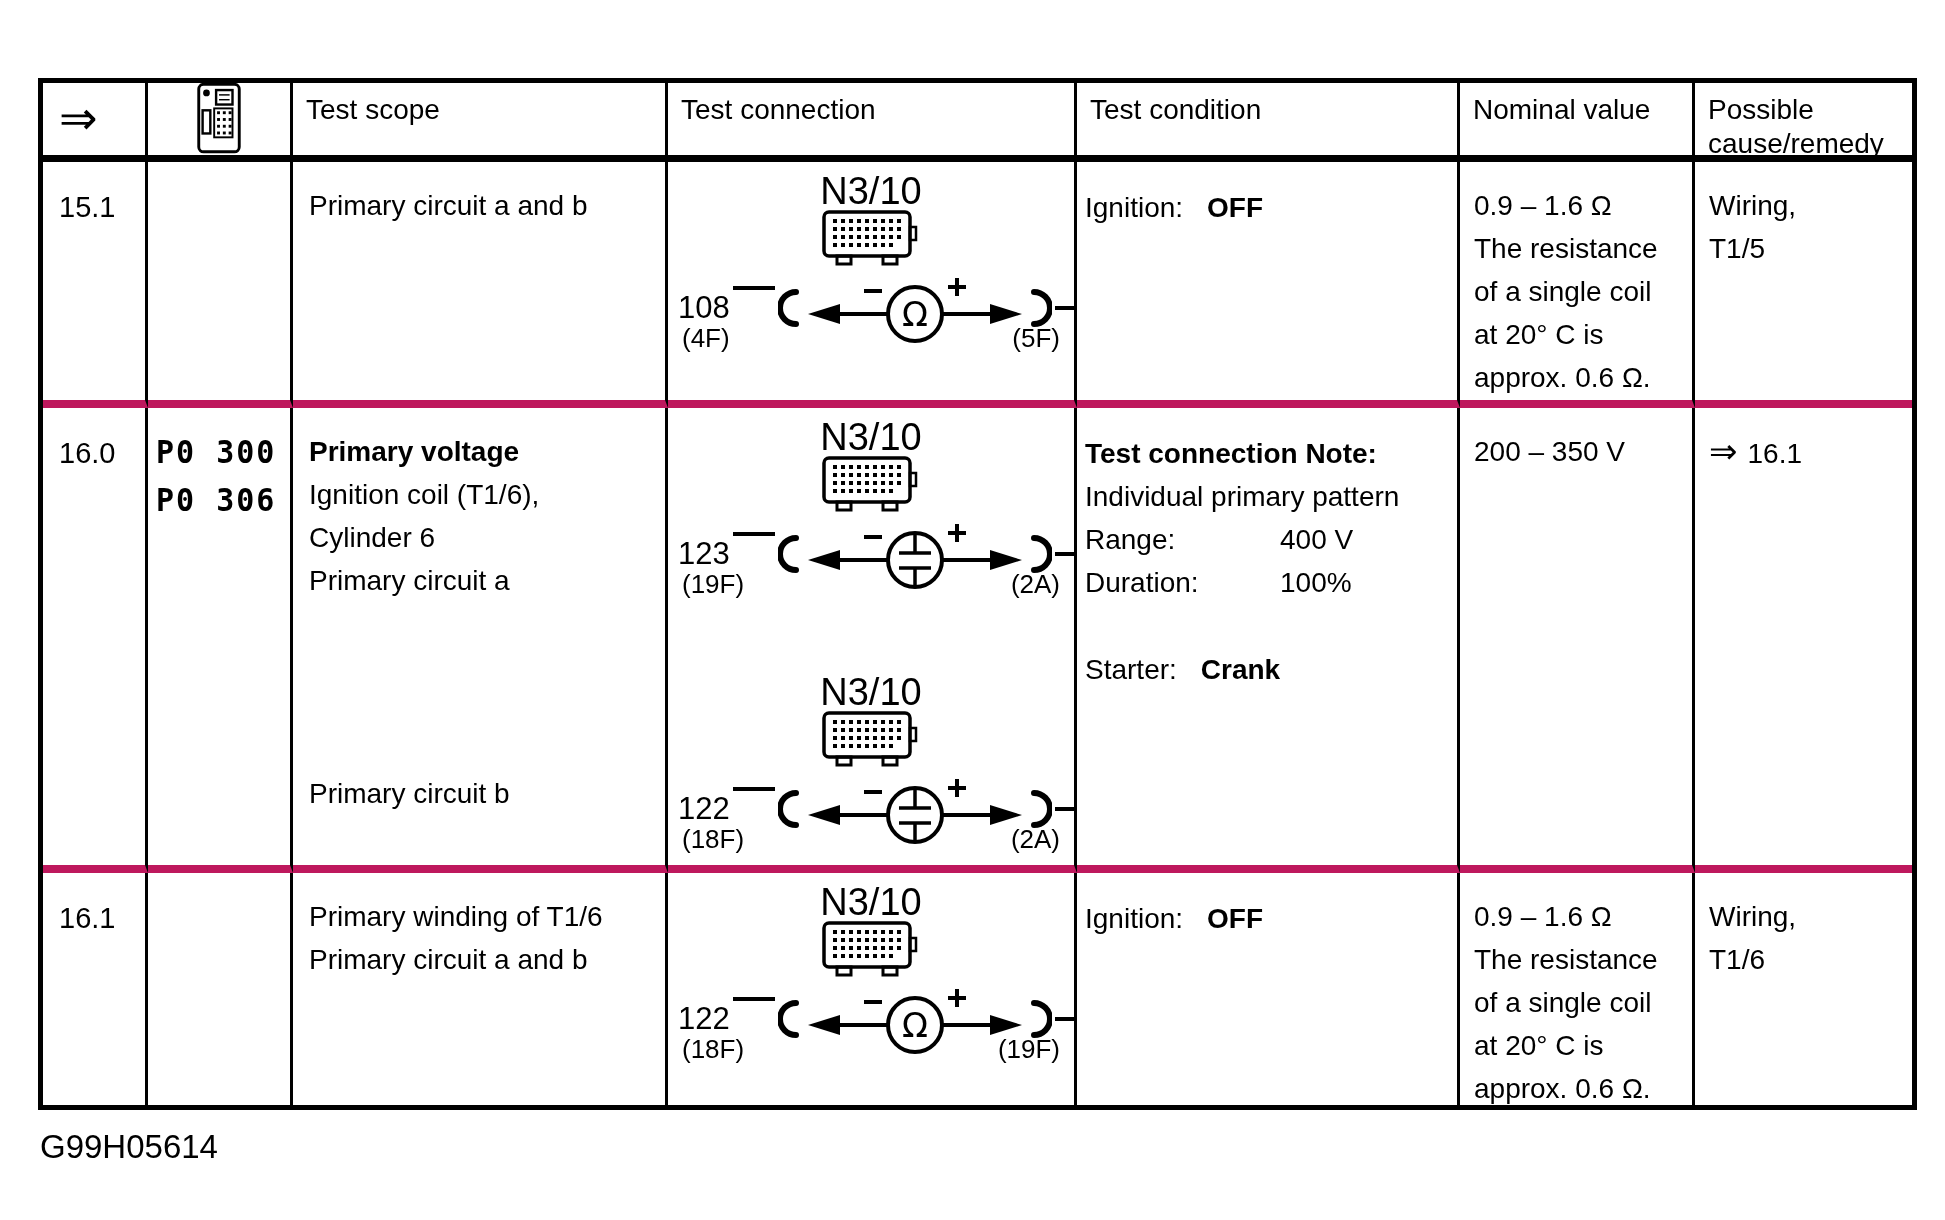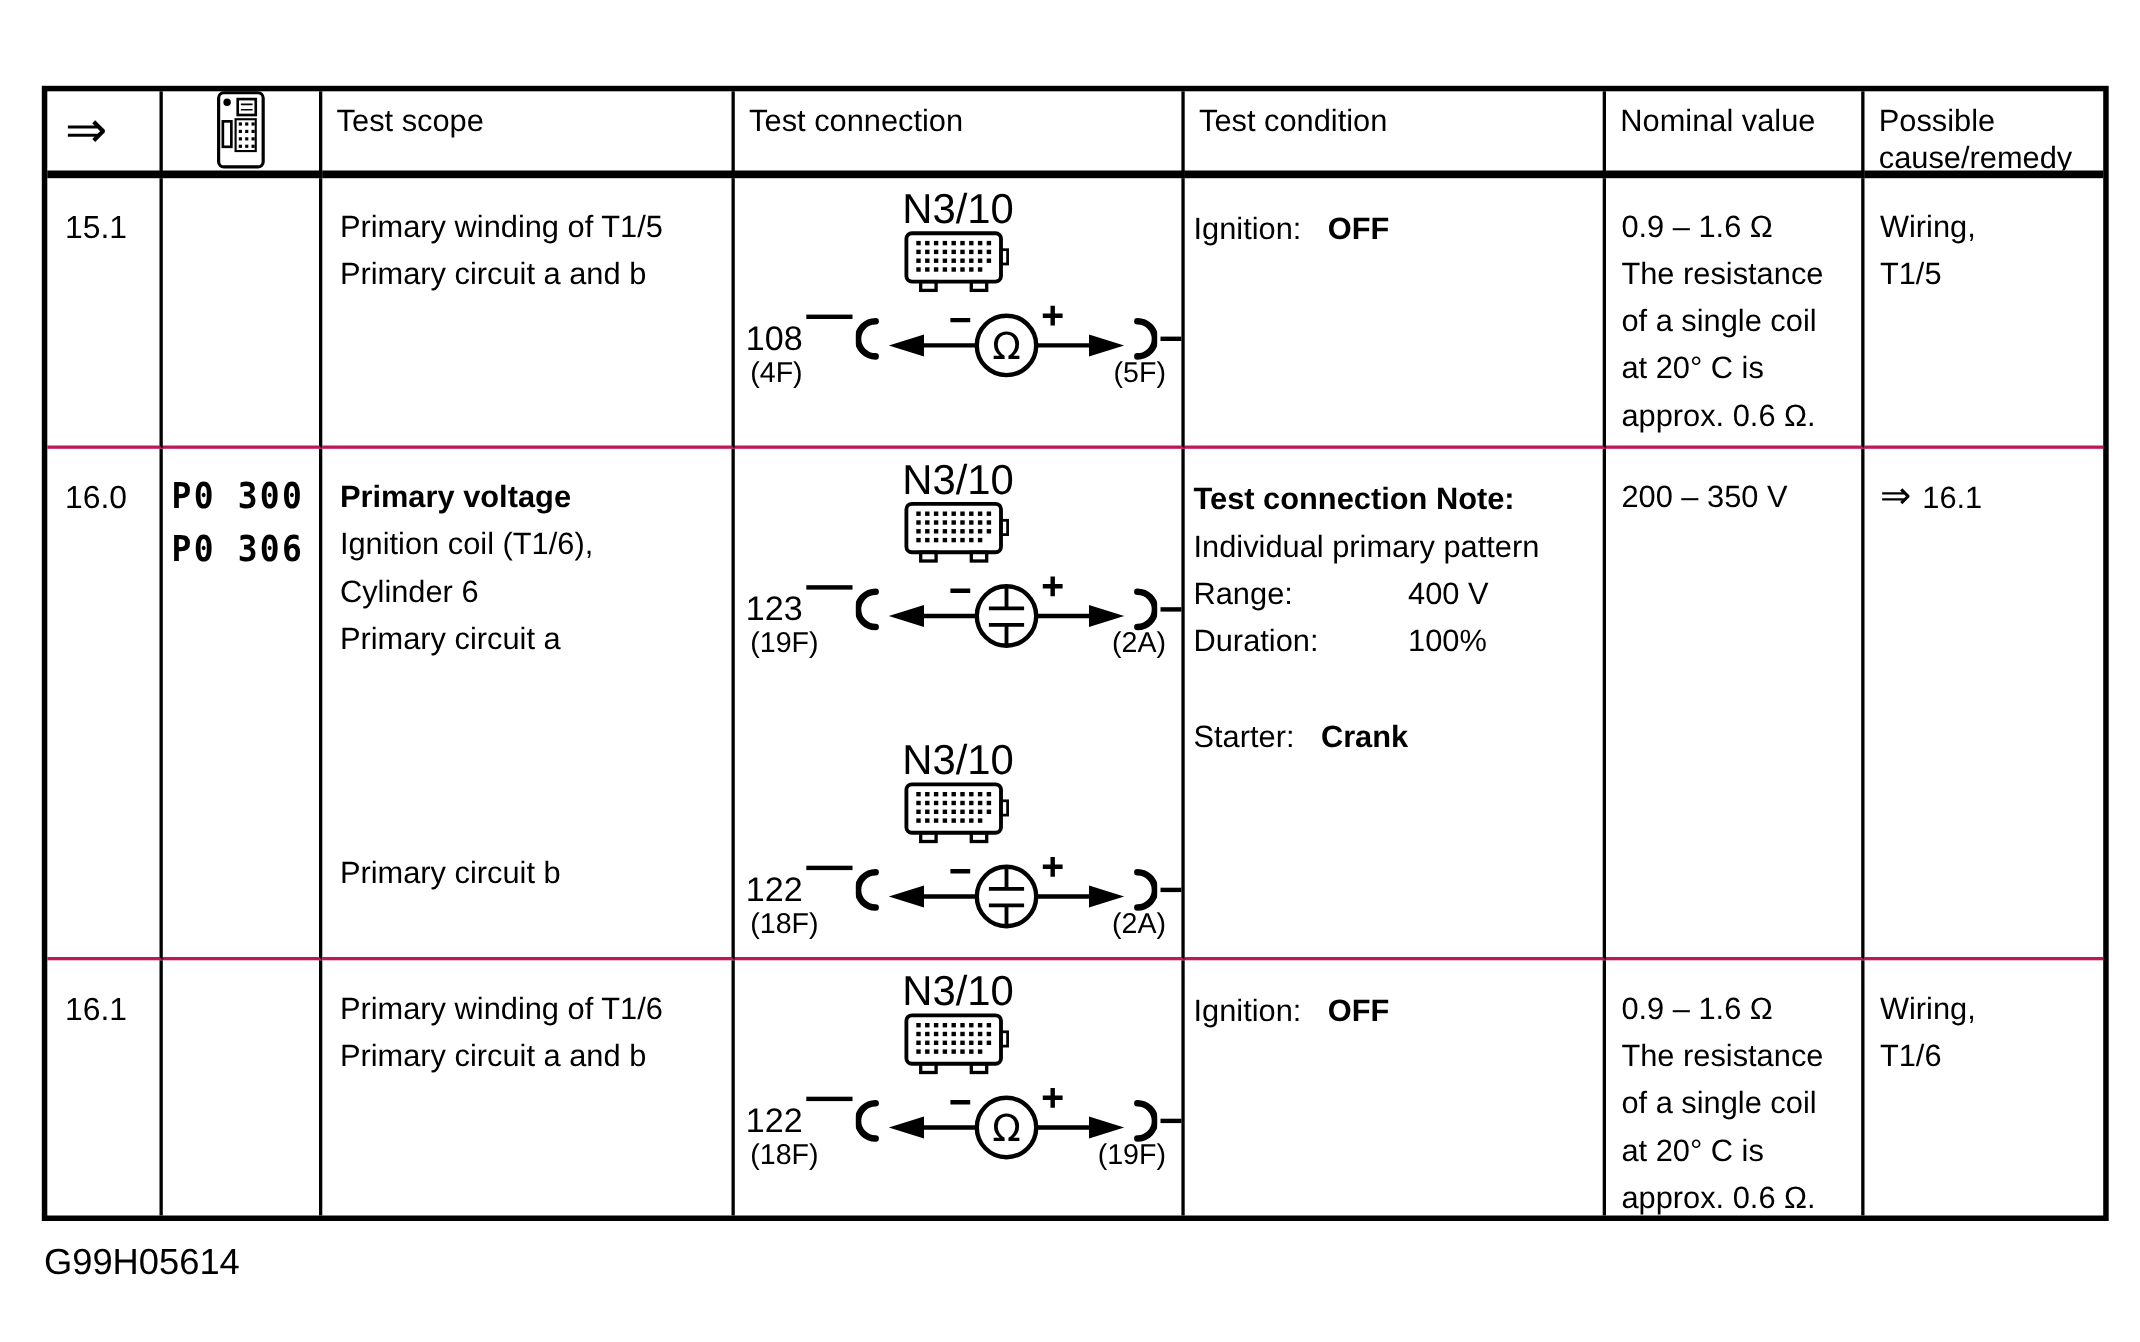--- a/index.html
+++ b/index.html
@@ -9,21 +9,21 @@
   }
   .tbl{
     position:absolute;left:38px;top:78px;
     display:grid;
     grid-template-columns:105px 145px 375px 409px 383px 235px 217px;
     grid-template-rows:79px 246px 465px 232px;
     border:5px solid #000;
     background:#fff;
   }
   .cell{
-    border-right:3px solid #000;border-bottom:3px solid #be185d;
+    border-right:3px solid #000;border-bottom:8px solid #be185d;
     box-sizing:border-box;position:relative;overflow:hidden;
     font-size:28px;line-height:43px;
   }
   .cell.clast{border-right:none;}
   .cell.rlast{border-bottom:none;}
   .cell.hdr{border-bottom:7px solid #000;}
   
   .hdr-label{padding:10px 0 0 13px;line-height:34px;}
   .arrow-big{font-size:46px;padding:12px 0 0 16px;line-height:46px;}
   .tester-wrap{display:flex;justify-content:center;align-items:center;height:100%;}
@@ -203,21 +203,20 @@
       <div>cause/remedy</div>
     </div>
   </div>
 
   <div class="cell">
     <div class="step">15.1</div>
   </div>
   <div class="cell"></div>
   <div class="cell">
     <div class="scope">
-      <div>Primary winding of T1/5</div>
       <div>Primary circuit a and b</div>
     </div>
   </div>
   <div class="cell conn">
     <div>
       <div class="conn-module">N3/10</div>
       <div class="conn-connector">
         <svg width="100" height="60">
             <use href="#sym-connector"></use>
           </svg>

